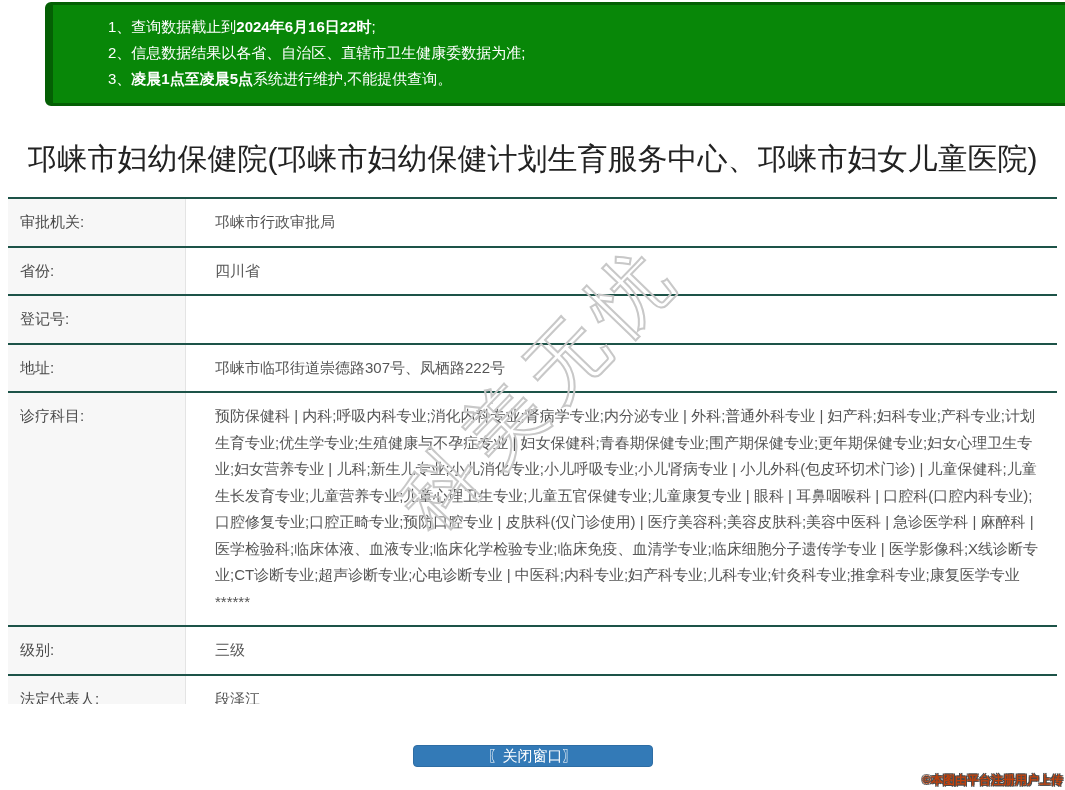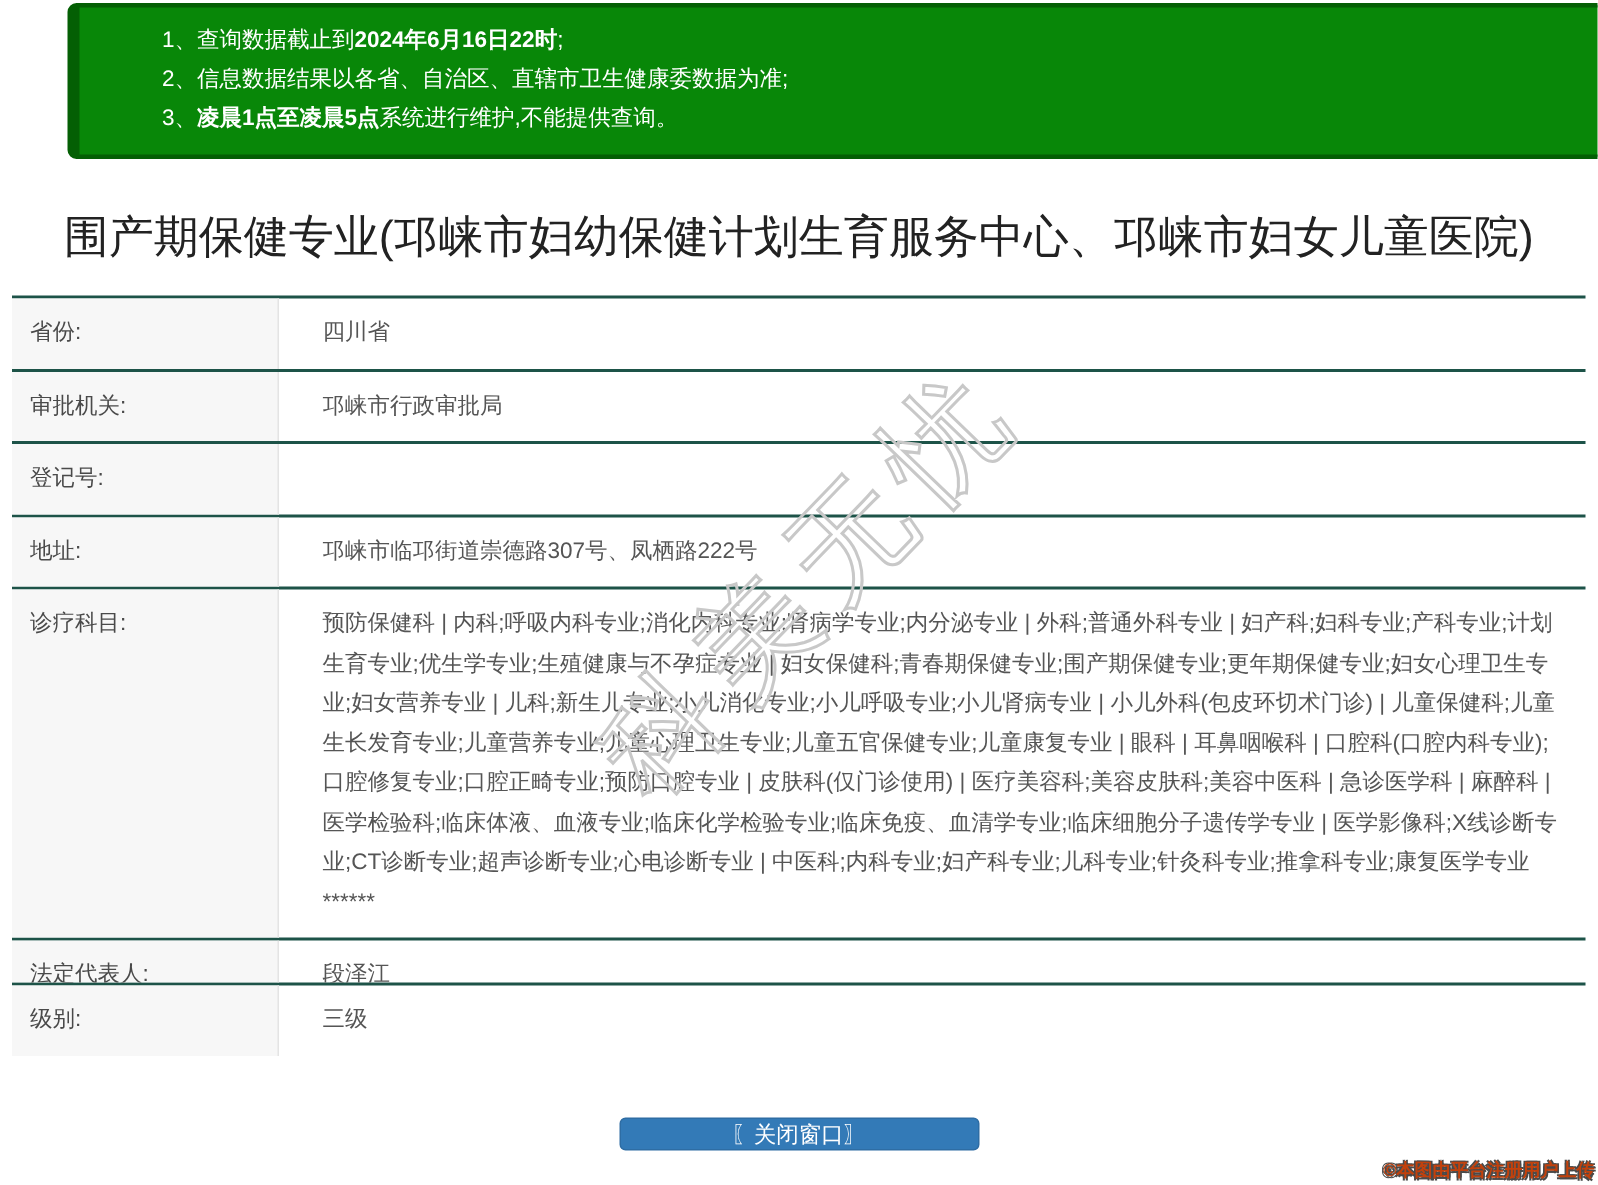--- a/index.html
+++ b/index.html
@@ -138,49 +138,49 @@
   <div class="notice-line">
     <span>2、</span><span>信息数据结果以各省、自治区、直辖市卫生健康委数据为准;</span><span class="b"></span><span></span>
   </div>
   <div class="notice-line">
     <span>3、</span><span></span><span class="b">凌晨1点至凌晨5点</span><span>系统进行维护,不能提供查询。</span>
   </div>
 </div>
 
 <div style="height:104px;"></div>
 
-<h1 class="page-title">围产期保健专业(邛崃市妇幼保健计划生育服务中心、邛崃市妇女儿童医院)</h1>
+<h1 class="page-title">邛崃市妇幼保健院(邛崃市妇幼保健计划生育服务中心、邛崃市妇女儿童医院)</h1>
 
 <div class="info-table">
   <div class="row">
+    <div class="row-label">审批机关:</div>
+    <div class="row-value">邛崃市行政审批局</div>
+  </div>
+  <div class="row">
     <div class="row-label">省份:</div>
     <div class="row-value">四川省</div>
-  </div>
-  <div class="row">
-    <div class="row-label">审批机关:</div>
-    <div class="row-value">邛崃市行政审批局</div>
   </div>
   <div class="row">
     <div class="row-label">登记号:</div>
   </div>
   <div class="row">
     <div class="row-label">地址:</div>
     <div class="row-value">邛崃市临邛街道崇德路307号、凤栖路222号</div>
   </div>
   <div class="row">
     <div class="row-label">诊疗科目:</div>
     <div class="row-value">预防保健科 | 内科;呼吸内科专业;消化内科专业;肾病学专业;内分泌专业 | 外科;普通外科专业 | 妇产科;妇科专业;产科专业;计划生育专业;优生学专业;生殖健康与不孕症专业 | 妇女保健科;青春期保健专业;围产期保健专业;更年期保健专业;妇女心理卫生专业;妇女营养专业 | 儿科;新生儿专业;小儿消化专业;小儿呼吸专业;小儿肾病专业 | 小儿外科(包皮环切术门诊) | 儿童保健科;儿童生长发育专业;儿童营养专业;儿童心理卫生专业;儿童五官保健专业;儿童康复专业 | 眼科 | 耳鼻咽喉科 | 口腔科(口腔内科专业);口腔修复专业;口腔正畸专业;预防口腔专业 | 皮肤科(仅门诊使用) | 医疗美容科;美容皮肤科;美容中医科 | 急诊医学科 | 麻醉科 | 医学检验科;临床体液、血液专业;临床化学检验专业;临床免疫、血清学专业;临床细胞分子遗传学专业 | 医学影像科;X线诊断专业;CT诊断专业;超声诊断专业;心电诊断专业 | 中医科;内科专业;妇产科专业;儿科专业;针灸科专业;推拿科专业;康复医学专业******</div>
   </div>
+  <div class="row">
+    <div class="row-label">级别:</div>
+    <div class="row-value">三级</div>
+  </div>
   <div class="row row-cut">
     <div class="row-label">法定代表人:</div>
     <div class="row-value">段泽江</div>
-  </div>
-  <div class="row">
-    <div class="row-label">级别:</div>
-    <div class="row-value">三级</div>
   </div>
 </div>
 
 <div class="watermark">科美无忧</div>
 
 <button class="close-button">〖关闭窗口〗</button>
 
 <div class="copyright-note">©本图由平台注册用户上传</div>
 
 </body></html>

